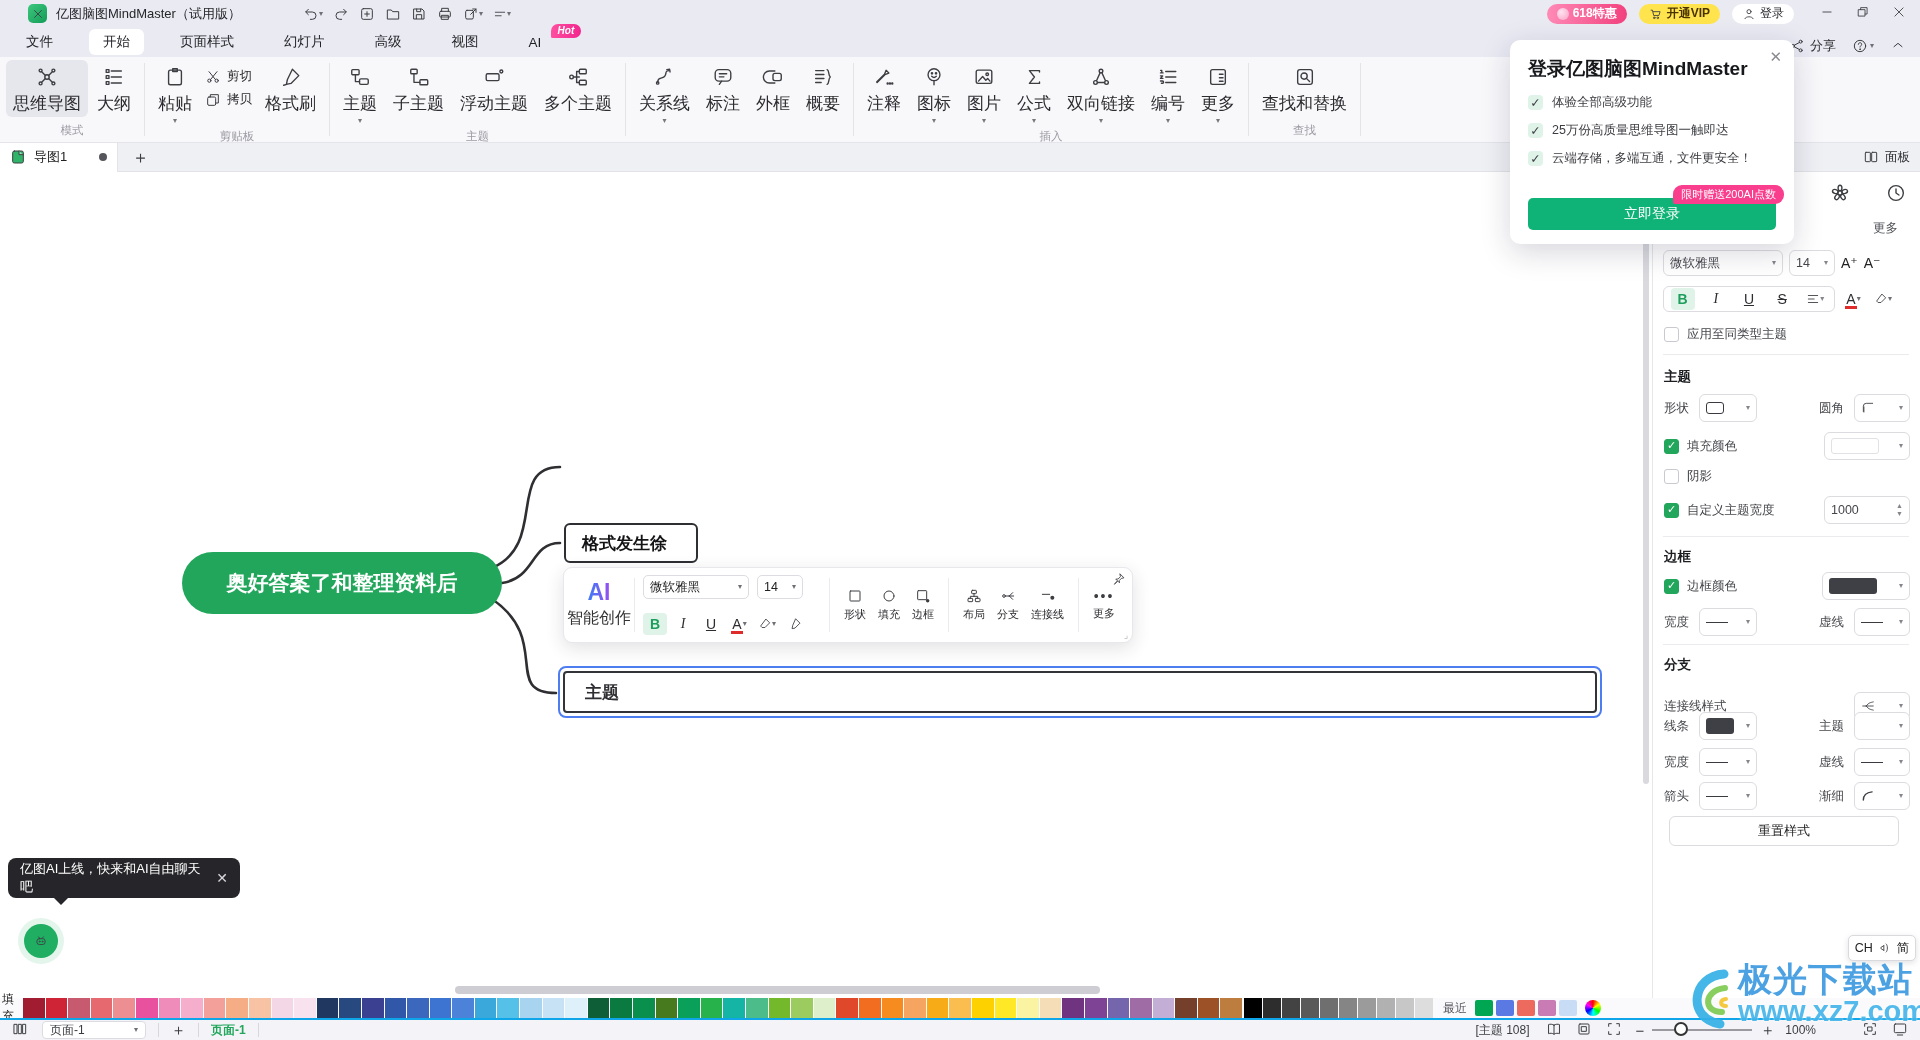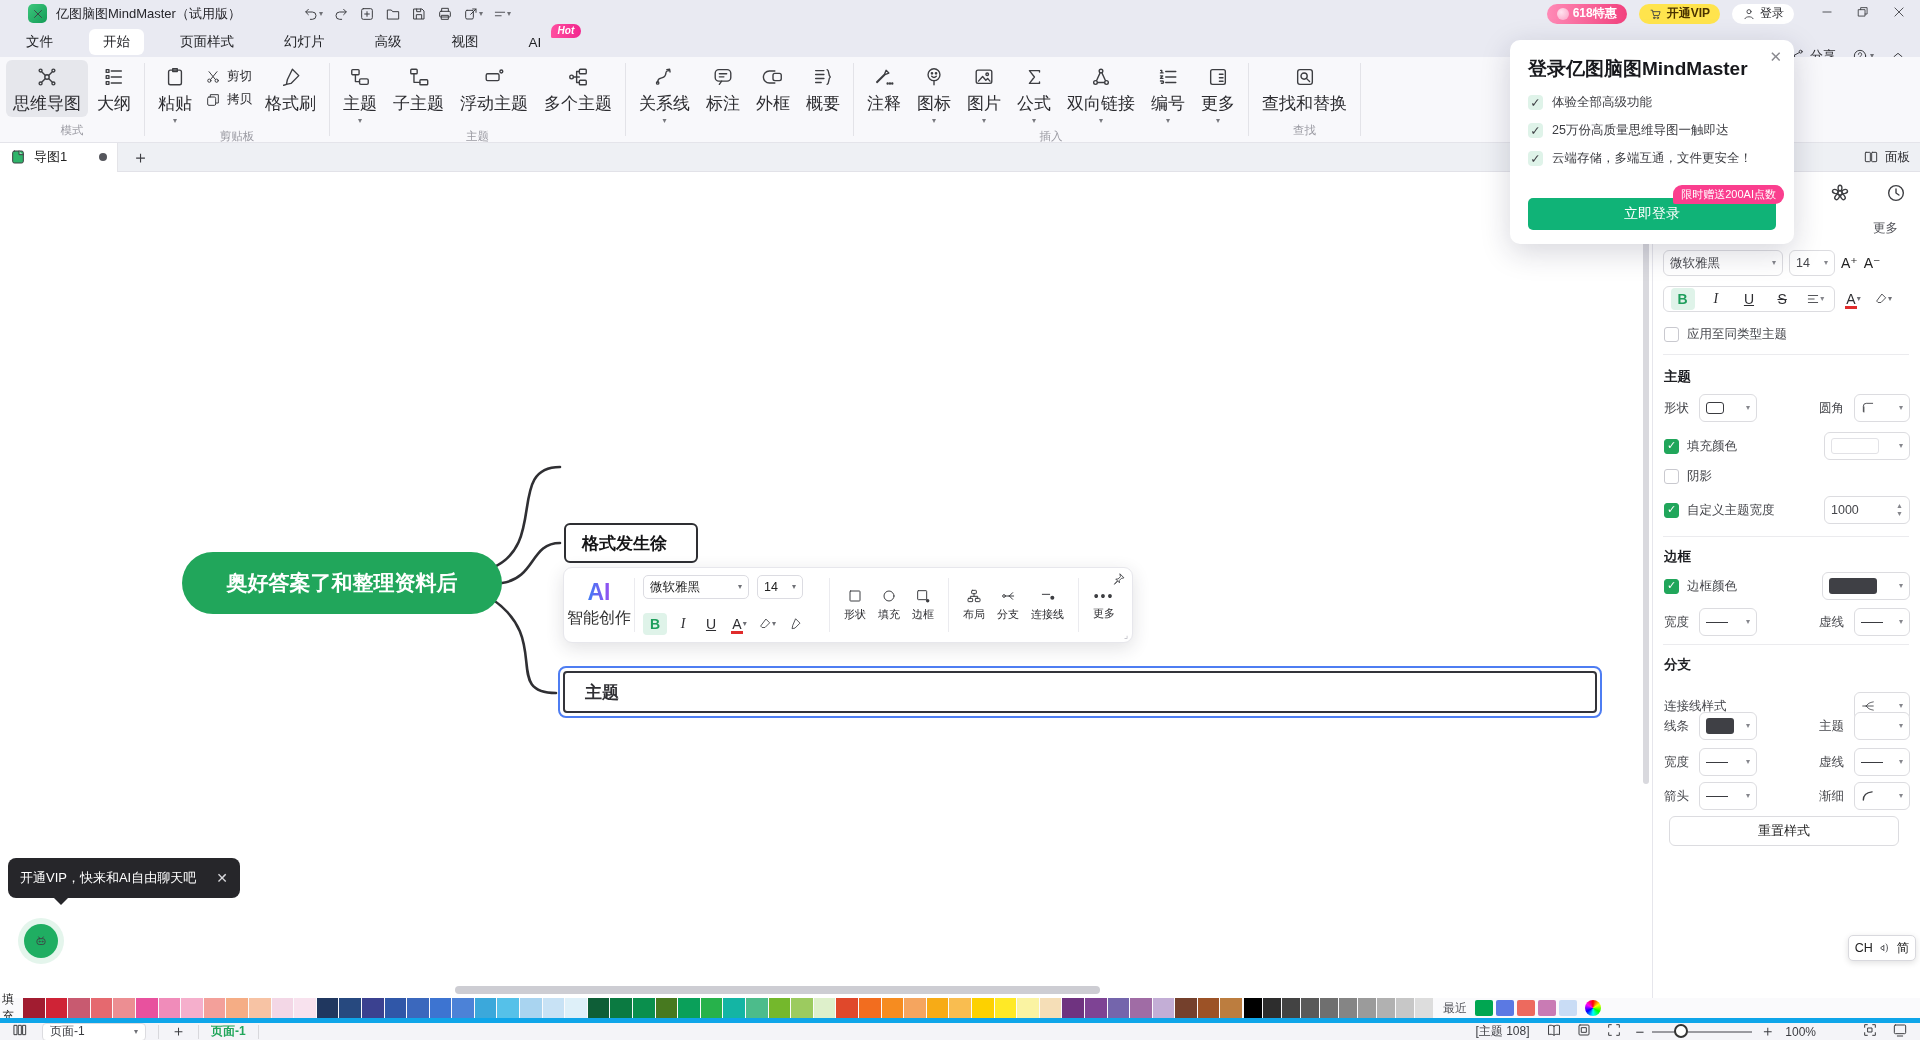--- a/index.html
+++ b/index.html
@@ -25,21 +25,21 @@
   .pill-vip { background:#ffe44d; color:#4a3200; font-weight:bold; }
   .pill-login { background:#fff; color:#2c2c30; }
   .winctl { display:flex; align-items:center; gap:22px; margin-left:14px; color:#3c3c40; }
 
   
   .menubar { position:absolute; left:0; top:27px; width:1920px; height:30px; background:#e9eaf2; display:flex; align-items:center; }
   .menu-item { font-size:13.5px; color:#1f2024; padding:4px 14px; border-radius:6px; position:relative; white-space:nowrap; }
   .menu-item.active { background:#fff; }
   .menu-left { display:flex; align-items:center; margin-left:12px; gap:22px; }
   .hot { position:absolute; top:-7px; right:-26px; background:linear-gradient(90deg,#ff4fa0,#f2268e); color:#fff; font-size:10px; font-style:italic; font-weight:bold; padding:1px 7px 2px; border-radius:9px 9px 9px 2px; }
-  .menu-right { position:absolute; right:14px; top:14px; height:30px; display:flex; align-items:center; gap:16px; color:#2f2f33; font-size:13px; }
+  .menu-right { position:absolute; right:14px; top:4px; height:30px; display:flex; align-items:center; gap:16px; color:#2f2f33; font-size:13px; }
 
   
   .ribbon { position:absolute; left:0; top:57px; width:1920px; height:86px; background:#f8f8fb; border-bottom:1px solid #e4e4ea; display:flex; }
   .grp { display:flex; flex-direction:column; align-items:center; padding:3px 6px 0; }
   .grp-btns { display:flex; align-items:flex-start; gap:2px; flex:1; }
   .grp-label { font-size:11.5px; color:#9a9aa2; padding:2px 0 4px; }
   .gsep { width:1px; background:#e3e3e8; margin:6px 0; }
   .rbtn { display:flex; flex-direction:column; align-items:center; padding:6px 7px 2px; border-radius:6px; min-width:44px; }
   .rbtn.selected { background:#e6e7ec; }
   .rbtn .lbl { font-size:17px; color:#2c2c30; margin-top:4px; white-space:nowrap; }
@@ -119,21 +119,21 @@
   .colorbar { position:absolute; left:0; top:998px; width:1920px; height:20px; background:#fafafc; display:flex; align-items:center; }
   .cb-lbl { font-size:12px; color:#222; width:23px; padding-left:2px; flex:none; }
   .swatches { display:flex; gap:1px; }
   .swatch { width:21.6px; height:20px; flex:none; }
   .gray-s .swatch { width:18px; }
   .recent-s .swatch { width:18px; height:16px; border-radius:2px; }
   .cb-recent { font-size:12px; color:#55565c; margin:0 8px 0 10px; }
   .wheel { width:16px; height:16px; border-radius:50%; margin-left:8px; background:conic-gradient(#f00,#ff0,#0f0,#0ff,#00f,#f0f,#f00); }
 
   
-  .statusbar { position:absolute; left:0; top:1018px; width:1920px; height:22px; background:#f4f4f8; border-top:5px solid #0ea5e9; display:flex; align-items:center; font-size:12px; color:#3a3b40; }
+  .statusbar { position:absolute; left:0; top:1018px; width:1920px; height:22px; background:#f4f4f8; border-top:2px solid #0ea5e9; display:flex; align-items:center; font-size:12px; color:#3a3b40; }
   .sb-sep { width:1px; height:14px; background:#d8d8dc; margin:0 12px; }
   .sb-sel { height:18px; background:#fff; border:1px solid #dcdce0; border-radius:4px; display:flex; align-items:center; gap:26px; padding:0 7px; font-size:12px; }
   .sb-green { color:#21a65b; font-weight:bold; }
   .sb-right { position:absolute; right:0; display:flex; align-items:center; height:22px; }
   .zoom-track { width:100px; height:2px; background:#9a9aa0; position:relative; margin:0 8px; }
   .zoom-knob { position:absolute; left:22px; top:-7px; width:14px; height:14px; border-radius:50%; background:#fff; border:2px solid #333; }
 
   
   .watermark { position:absolute; left:1680px; top:962px; width:240px; z-index:50; pointer-events:none; opacity:.92; }
   .wm-row { display:flex; align-items:flex-start; }
@@ -622,21 +622,21 @@
         <span style="font-size:14px;letter-spacing:2px;color:#3d3e42;line-height:14px;">•••</span>
         <span class="lbl">更多</span>
       </div>
       <span class="pin"><svg class="ic xs" viewBox="0 0 24 24" stroke="#85868c">
             <path d="M14 3.5l6.5 6.5-4.5 1-3.5 3.5.3 4-3-3L4 21l5.5-5.8-3-3 4-.2 3.5-3.5z"></path>
           </svg></span>
       <span class="drag-h">⌟</span>
     </div>
 
     <div class="notif">
-      <span>开通VIP，快来和AI自由聊天吧</span>
+      <span>亿图AI上线，快来和AI自由聊天吧</span>
       <span class="x">✕</span>
     </div>
     <div class="fab">
       <div class="fab-in">
         <svg class="ic xs" viewBox="0 0 24 24" stroke="#fff">
             <rect x="5" y="8" width="14" height="10" rx="4"></rect>
             <circle cx="9.5" cy="13" r=".8" fill="#fff"></circle>
             <circle cx="14.5" cy="13" r=".8" fill="#fff"></circle>
             <path d="M8 5l1.5 2M16 5l-1.5 2"></path>
           </svg>
@@ -969,14 +969,27 @@
             <path d="M8 4H4v4M16 4h4v4M20 16v4h-4M8 20H4v-4"></path>
             <rect x="9" y="9" width="6" height="6"></rect>
           </svg></span>
       <span style="margin-left:14px;margin-right:12px;"><svg class="ic sm" viewBox="0 0 24 24">
             <rect x="3.5" y="4.5" width="17" height="13" rx="1.5"></rect>
             <path d="M8 21h8"></path>
           </svg></span>
     </div>
   </div>
 
+  <div class="watermark">
+    <div class="wm-row">
+      <svg width="58" height="66" viewBox="0 0 58 66" style="flex:none;margin-top:4px;">
+        <path d="M44 8 C12 10 6 52 40 58" stroke="#35b0e6" stroke-width="9" fill="none" stroke-linecap="round"></path>
+        <path d="M45 22 C24 24 22 46 42 46" stroke="#7ecb52" stroke-width="6" fill="none" stroke-linecap="round"></path>
+        <path d="M46 33 c-6 0 -7 7 0 7" stroke="#f4c531" stroke-width="4" fill="none" stroke-linecap="round"></path>
+      </svg>
+      <div>
+        <div class="wm-t1">极光下载站</div>
+        <div class="wm-t2">www.xz7.com</div>
+      </div>
+    </div>
+  </div>
 
 </div>
 
 </body></html>

